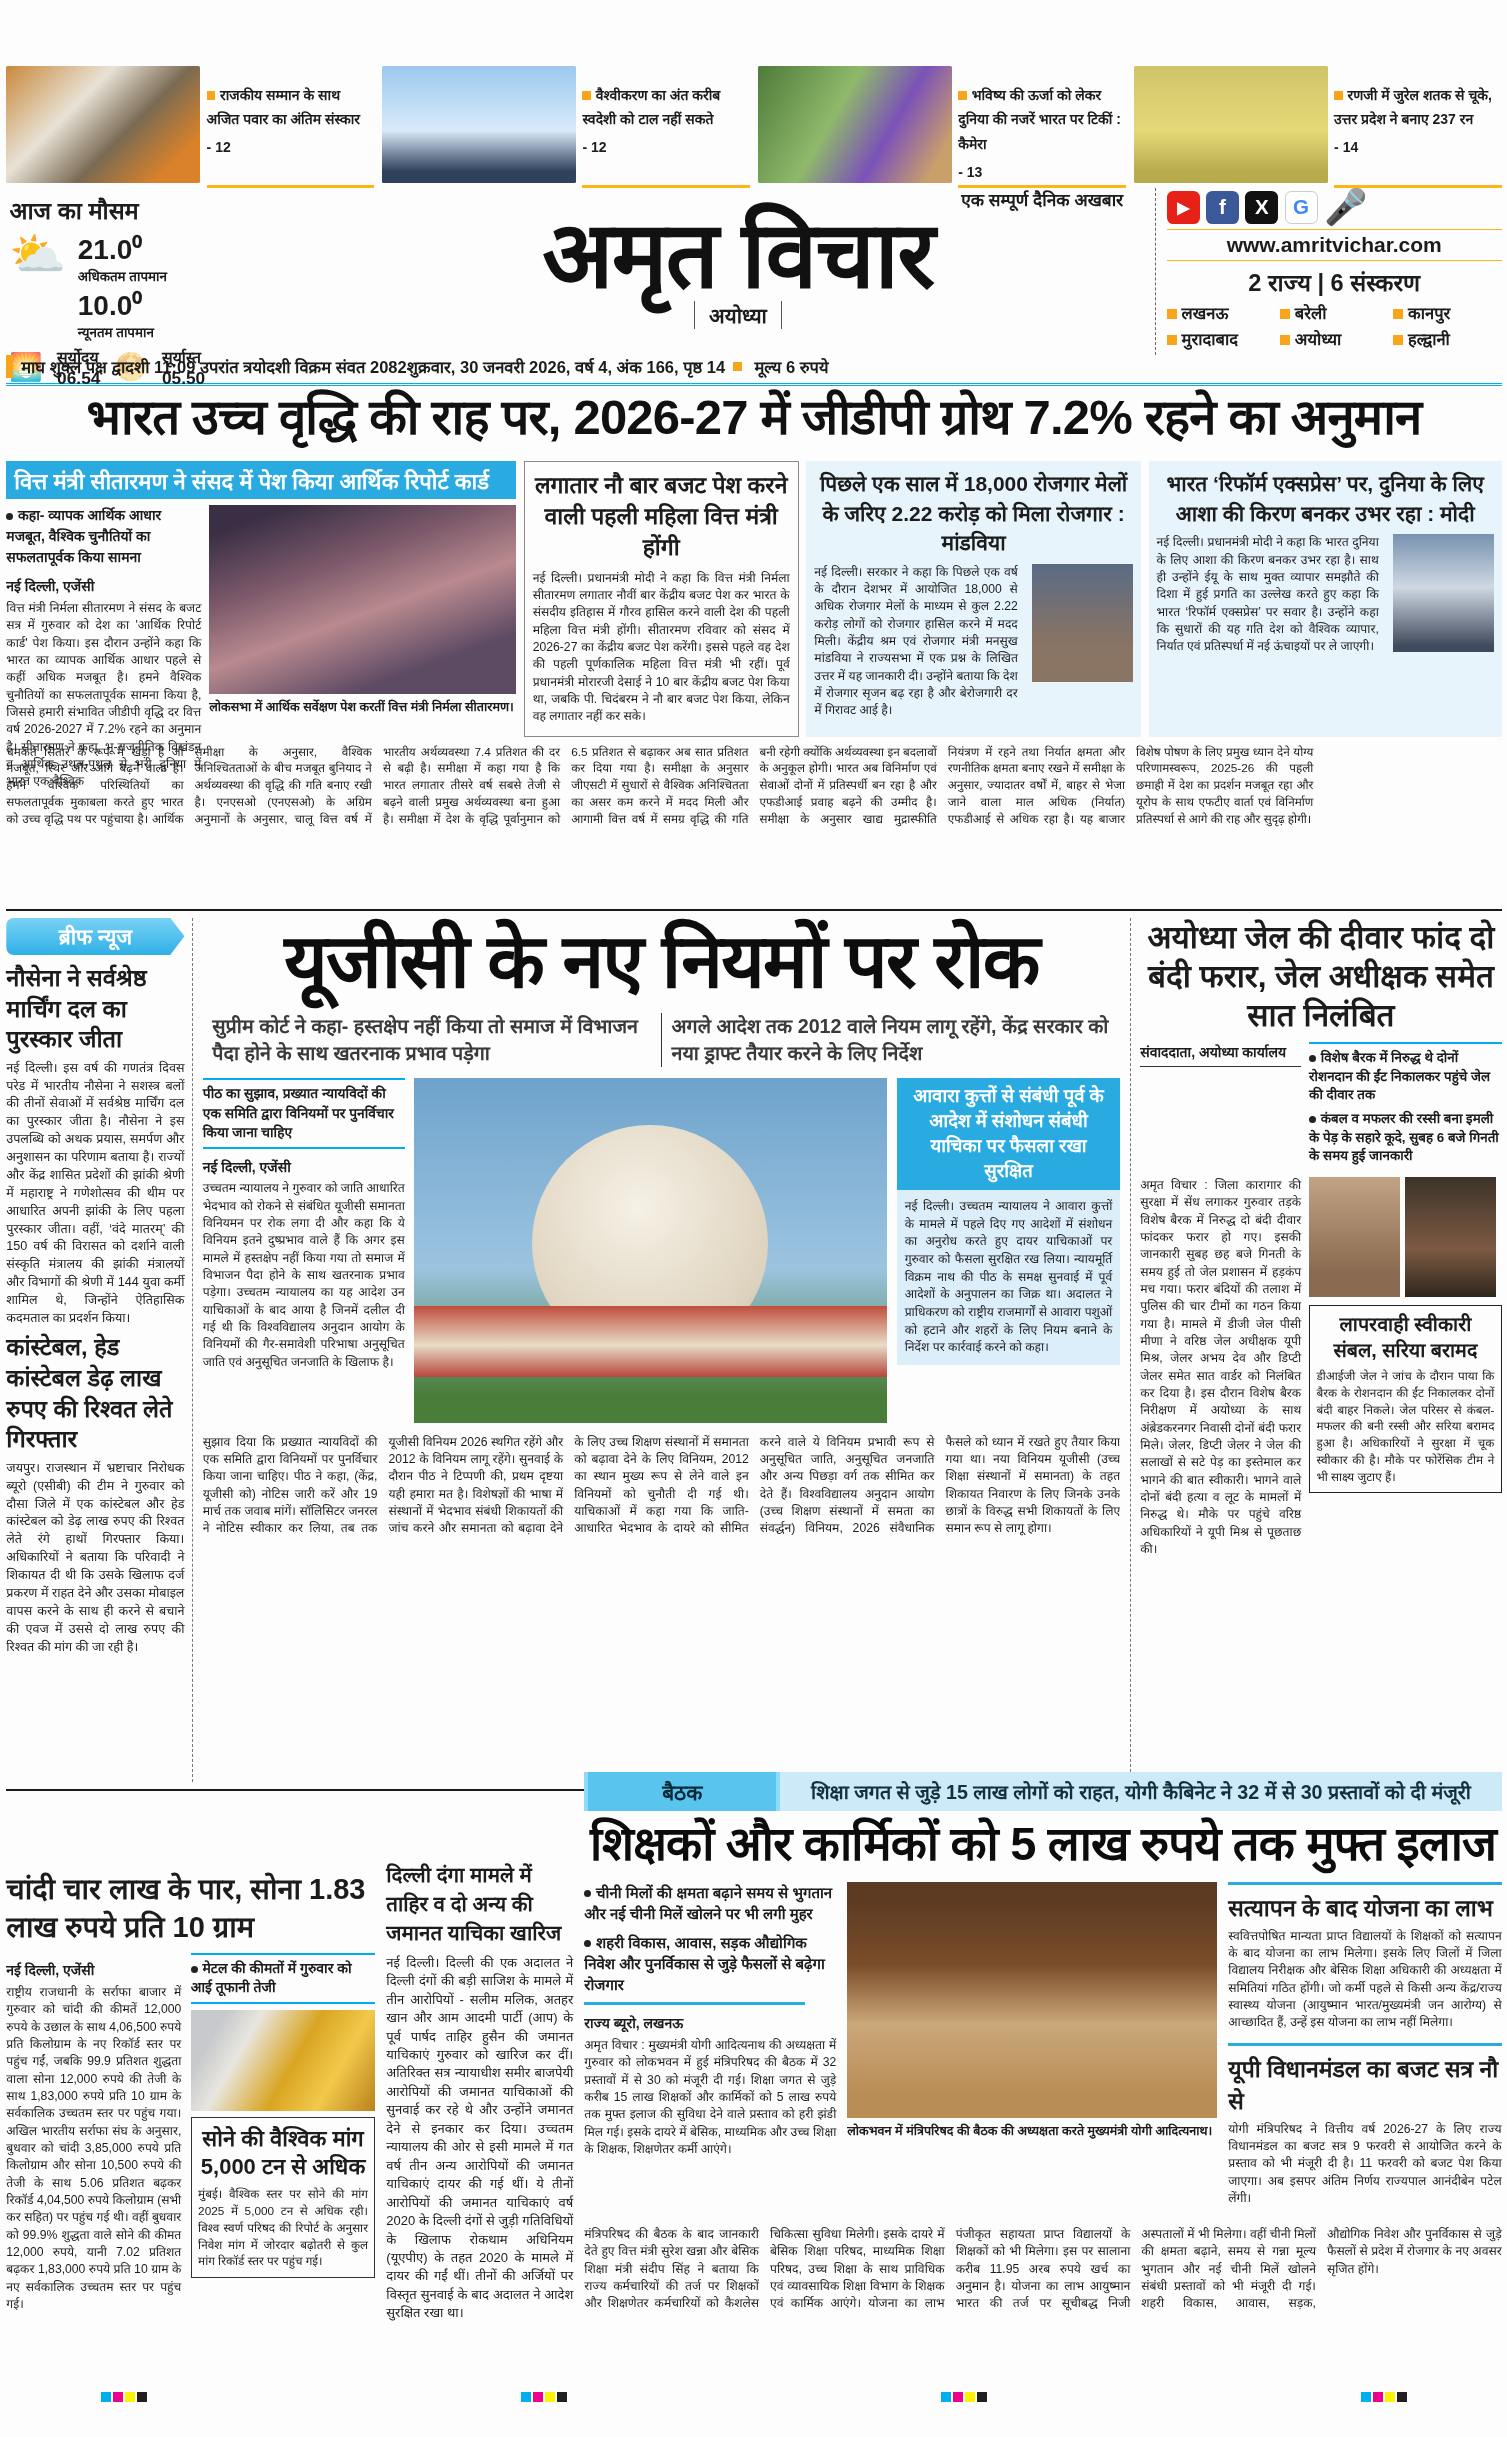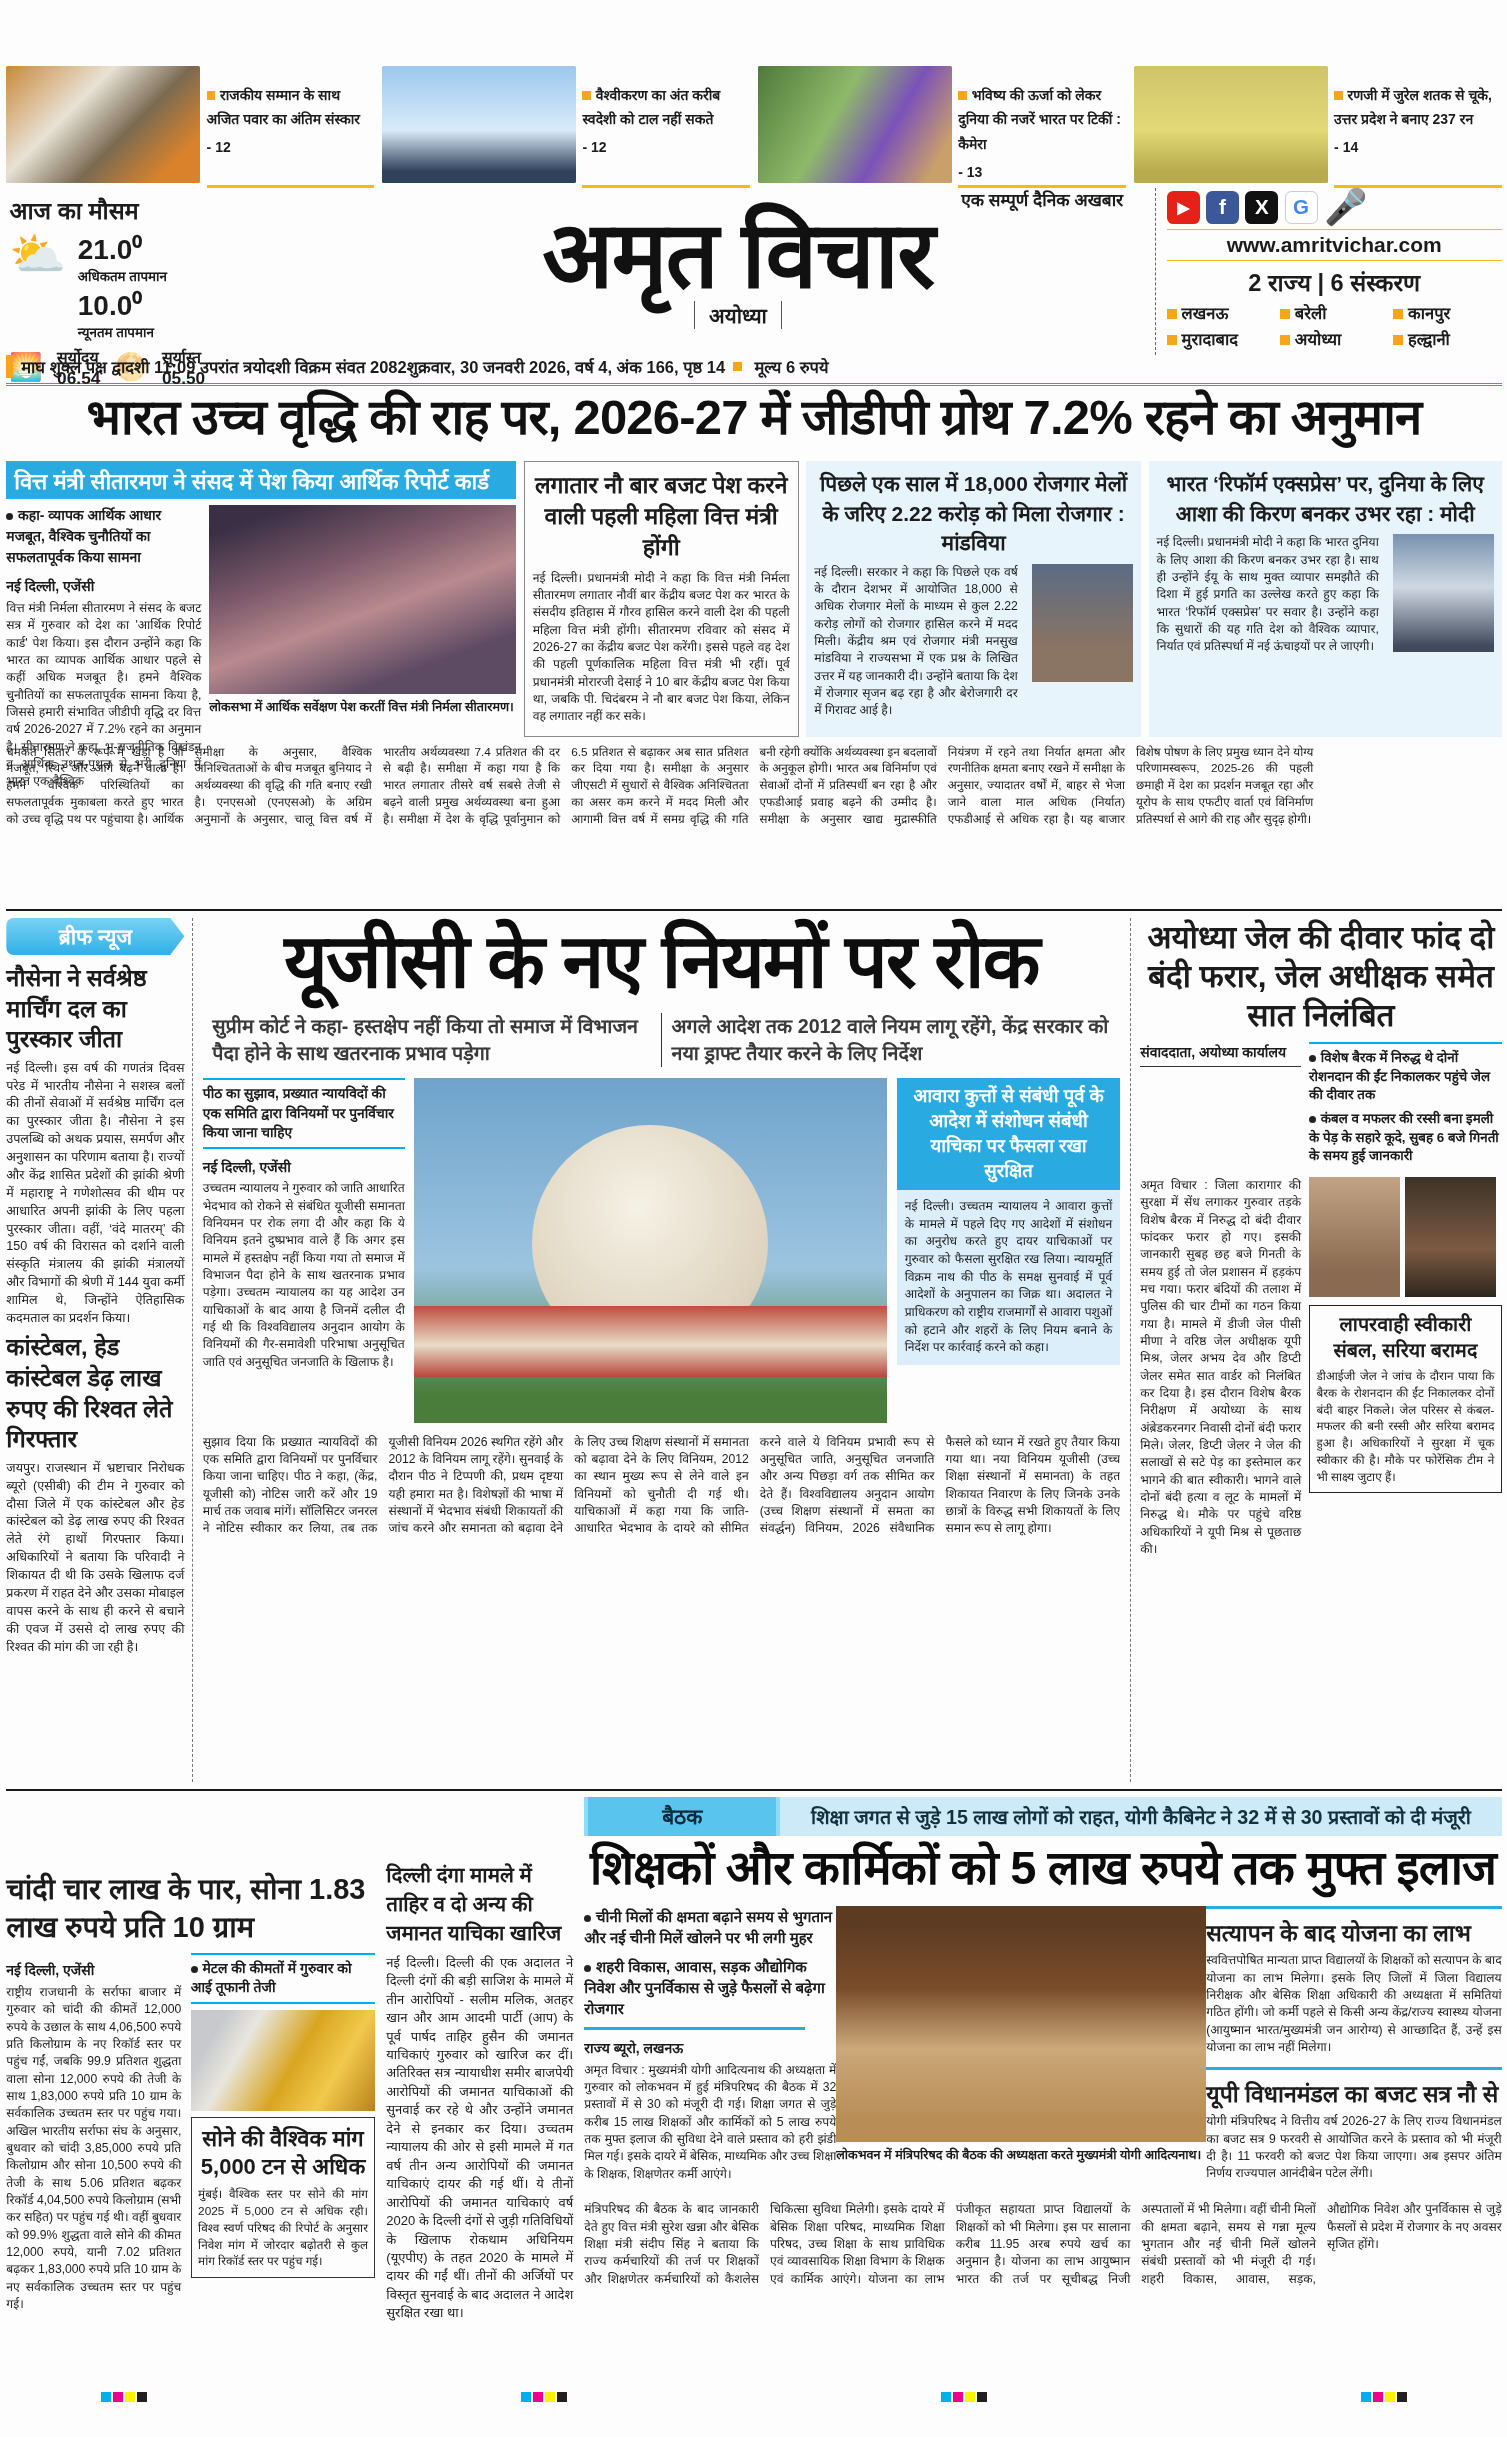--- a/index.html
+++ b/index.html
@@ -130,21 +130,21 @@
   .gold-box h4 { font-size:22px; font-weight:800; text-align:center; line-height:1.3; margin-bottom:4.7px; }
   .gold-box .body-txt { font-size:11.8px; }
   .danga { width:187px; }
   .danga h3 { font-size:20.5px; font-weight:800; line-height:1.4; margin-bottom:6.3px; }
   .danga .body-txt { font-size:13px; }
   .cabinet { flex:1; }
   .cab-strip { display:flex; height:39px; margin-bottom:4.7px; }
   .badge { width:196px; background:#59c5ee; border-left:4.7px solid #8edbf7; border-right:4.7px solid #8edbf7; color:#0b2a3a; font-size:21px; font-weight:700; display:flex; align-items:center; justify-content:center; }
   .stripline { flex:1; background:#cdeaf8; color:#12303f; font-size:19.7px; font-weight:800; display:flex; align-items:center; justify-content:center; }
   .cab-head { font-size:47px; font-weight:900; text-align:center; line-height:1.2; letter-spacing:-0.8px; color:#0c0c0c; }
-  .cab-main { display:flex; gap:0; margin-top:9.5px; }
+  .cab-main { display:flex; gap:11px; margin-top:9.5px; }
   .cab-left { width:252px; }
   .cab-bullet { font-size:15px; font-weight:800; line-height:1.4; margin-bottom:7.9px; }
   .cab-hr { border:none; border-top:3.2px solid #29abe2; width:221px; margin:6.3px 0; }
   .cab-photo-wrap { width:370px; flex:none; }
   .cab-photo { height:236px; background:linear-gradient(180deg,#5d3b22 8%,#7a4d2a 35%,#caa87a 60%,#b98d56 90%); }
   .cab-right { flex:1; }
   .cab-sub h3 { font-size:23px; font-weight:800; border-top:3.2px solid #29abe2; padding-top:6.3px; margin-bottom:4.7px; }
   .cab-sub { margin-bottom:11px; }
   .cab-cont { column-count:5; column-gap:11px; font-size:12.2px; line-height:1.42; text-align:justify; height:186px; margin-top:7.9px; overflow:hidden; }
 

